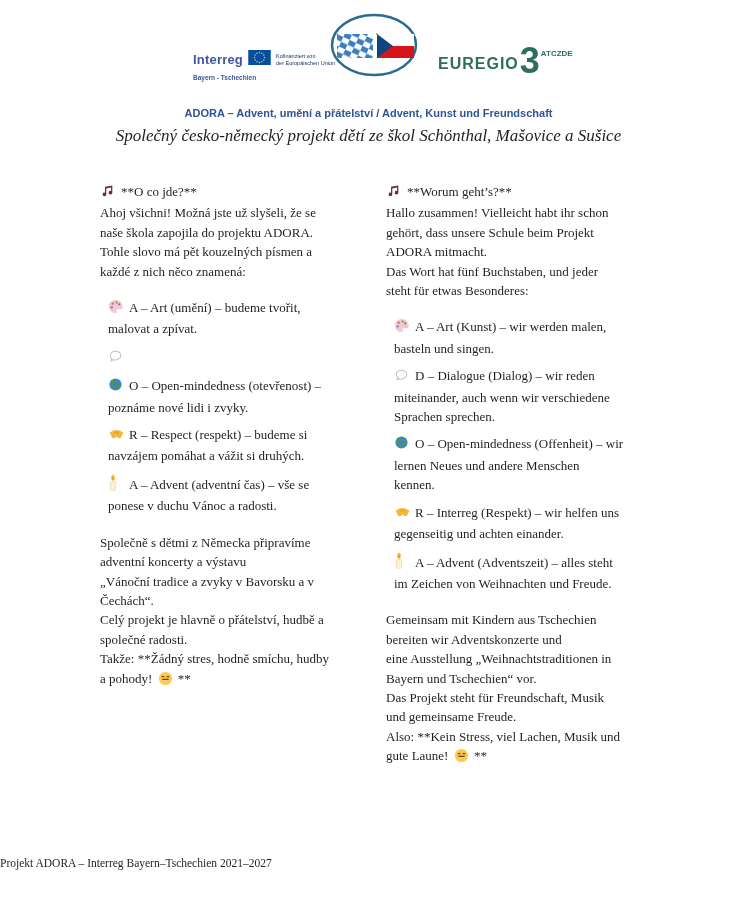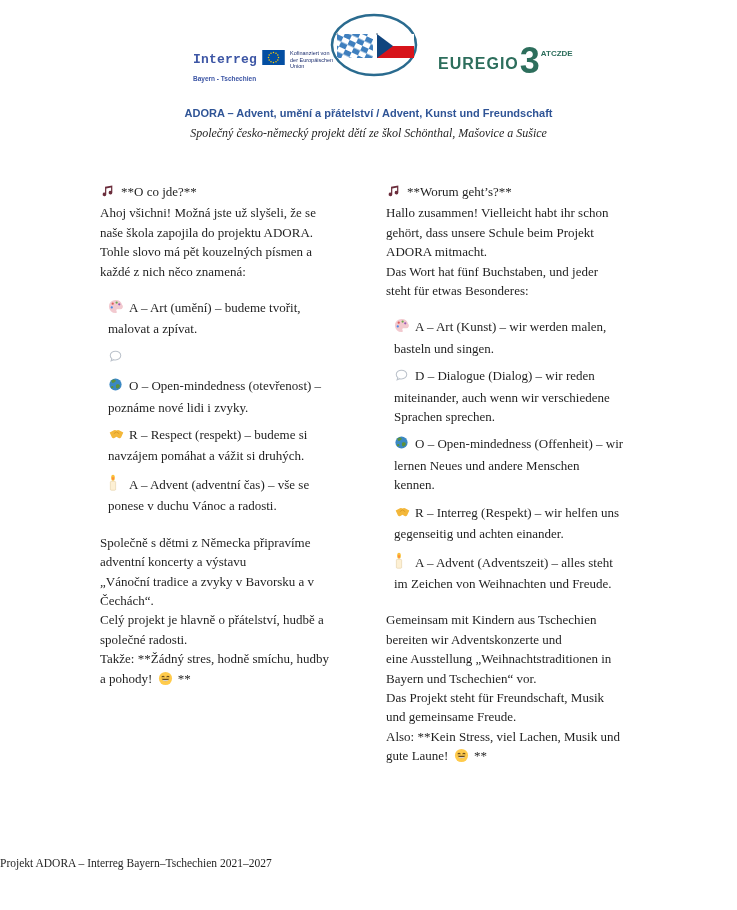--- a/index.html
+++ b/index.html
@@ -4,34 +4,34 @@
 <style>
   html,body{margin:0;padding:0;}
   body{
     width:737px;height:910px;position:relative;background:#ffffff;
     font-family:"Liberation Serif", serif;color:#1f1f1f;overflow:hidden;
   }
   
   .hdr{position:absolute;}
   .interreg{left:193px;top:50px;width:150px;}
   .interreg .row{display:flex;align-items:center;gap:5px;}
-  .interreg .brand{font-family:Liberation Mono, monospace;font-weight:bold;font-size:13px;color:#3d56a5;letter-spacing:.2px;}
+  .interreg .brand{font-family:Liberation Sans, sans-serif;font-weight:bold;font-size:13px;color:#3d56a5;letter-spacing:.2px;}
   .interreg .cofund{font-family:"Liberation Sans",sans-serif;font-size:5.5px;line-height:6.5px;color:#1d2f6f;}
   .interreg .prog{font-family:"Liberation Sans",sans-serif;font-size:6.5px;color:#3d56a5;margin-top:5px;font-weight:bold;}
   .flagsoval{left:330px;top:13px;width:88px;height:64px;}
   .flagsoval svg{position:absolute;left:0;top:0;}
   .flagsoval .fl{position:absolute;top:20px;border:1px solid #aab4bd;box-sizing:border-box;}
   .euregio{left:438px;top:46px;display:flex;align-items:flex-start;}
   .euregio .brand{font-family:"Liberation Sans",sans-serif;font-weight:bold;font-size:16px;letter-spacing:1px;color:#2d6e5c;margin-top:9px;}
   .euregio .big3{font-family:"Liberation Sans",sans-serif;font-weight:bold;font-size:36px;line-height:30px;color:#2d6e5c;margin-left:1px;}
   .euregio .stack{display:flex;flex-direction:row;font-family:"Liberation Sans",sans-serif;font-weight:bold;font-size:8px;line-height:9px;color:#2d6e5c;margin-left:1px;margin-top:3px;}
   
   .titleblock{position:absolute;top:107px;left:0;right:0;text-align:center;}
   .maintitle{font-family:"Liberation Sans",sans-serif;font-weight:bold;font-size:11px;color:#2f5496;margin:0 0 7px 0;}
-  .subtitle{font-size:12px;font-style:italic;color:#1f1f1f;margin:0;}
+  .subtitle{font-size:17px;font-style:italic;color:#1f1f1f;margin:0;}
   
   .cols{position:absolute;left:100px;top:182px;display:flex;}
   .column{font-size:13px;line-height:19.4px;}
   .col-left{width:272px;}
   .col-right{width:286px;}
   .para{margin:0;white-space:pre-line;}
   .head{margin:0;white-space:normal;}
   .intro{margin:0 0 17px 0;}
   .bullets{margin:0 0 17px 0;}
   .bullet{margin:8px;white-space:pre-line;}

